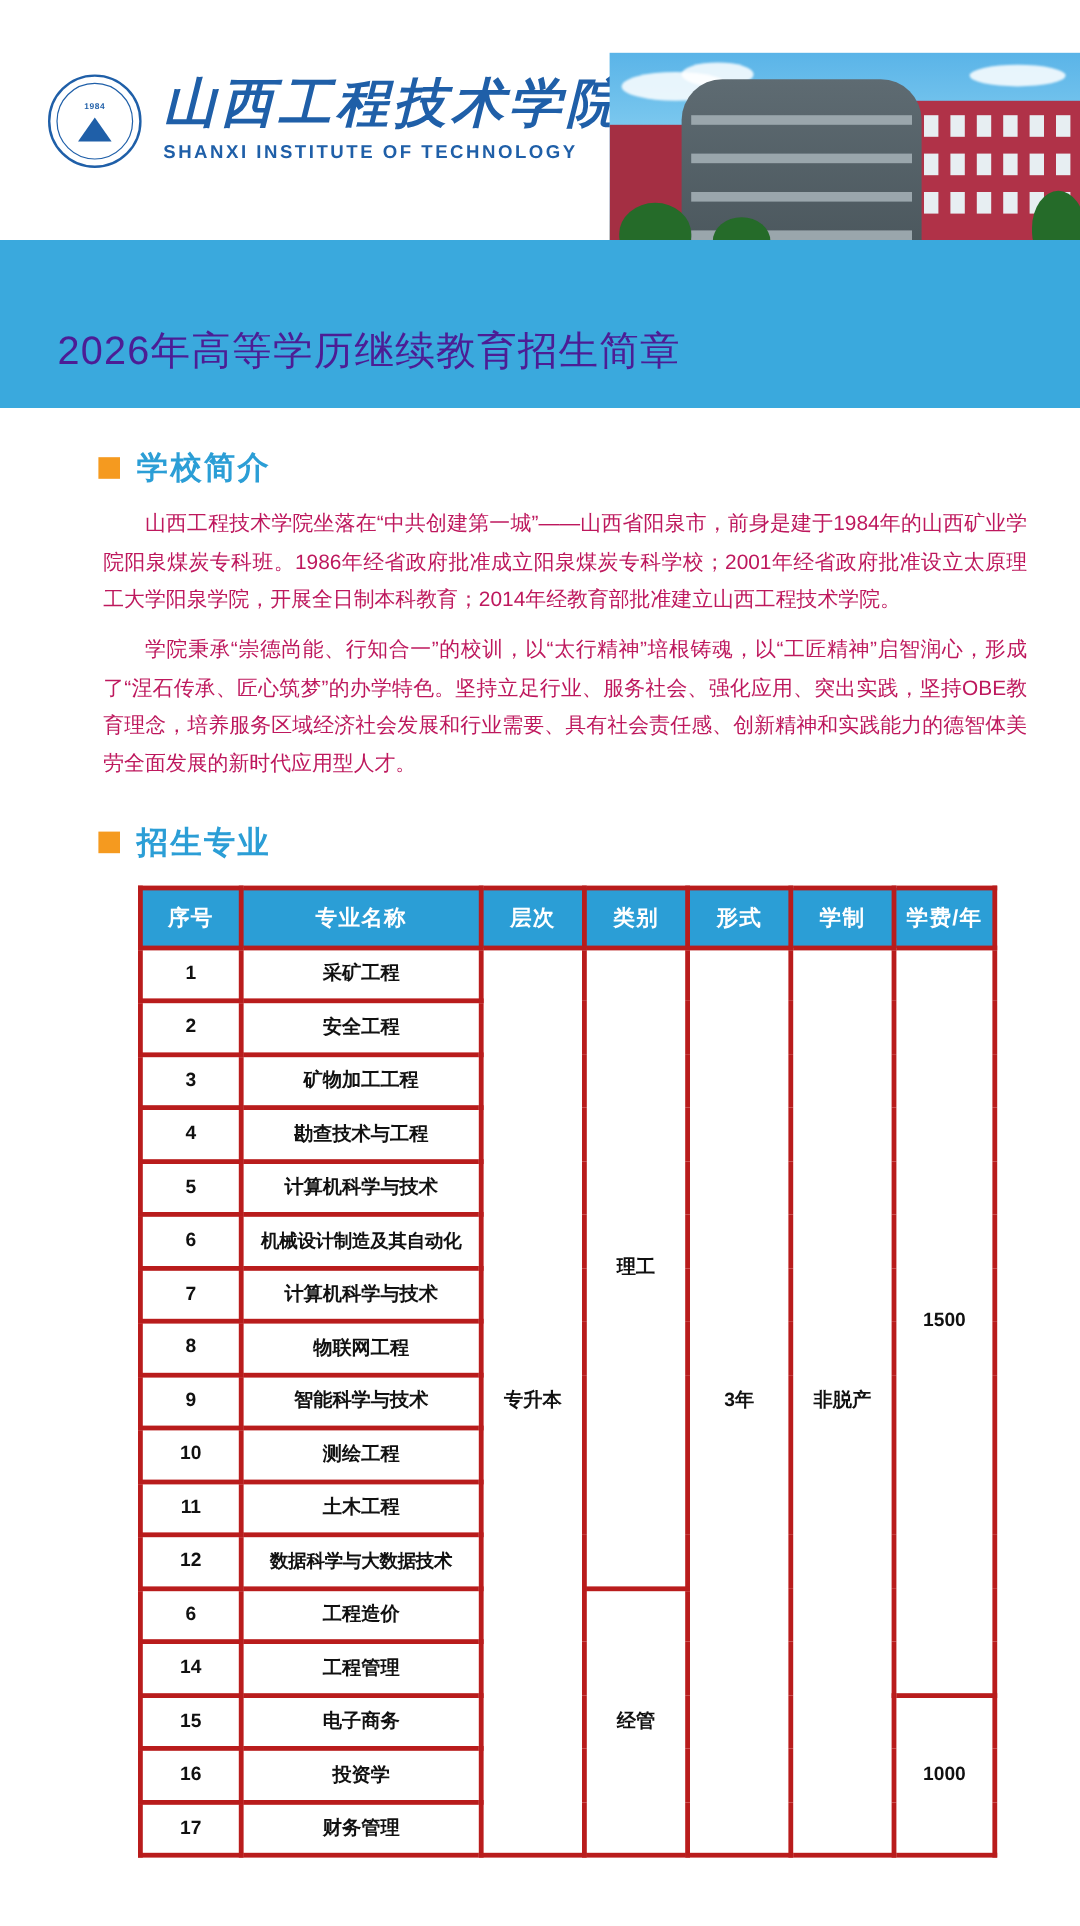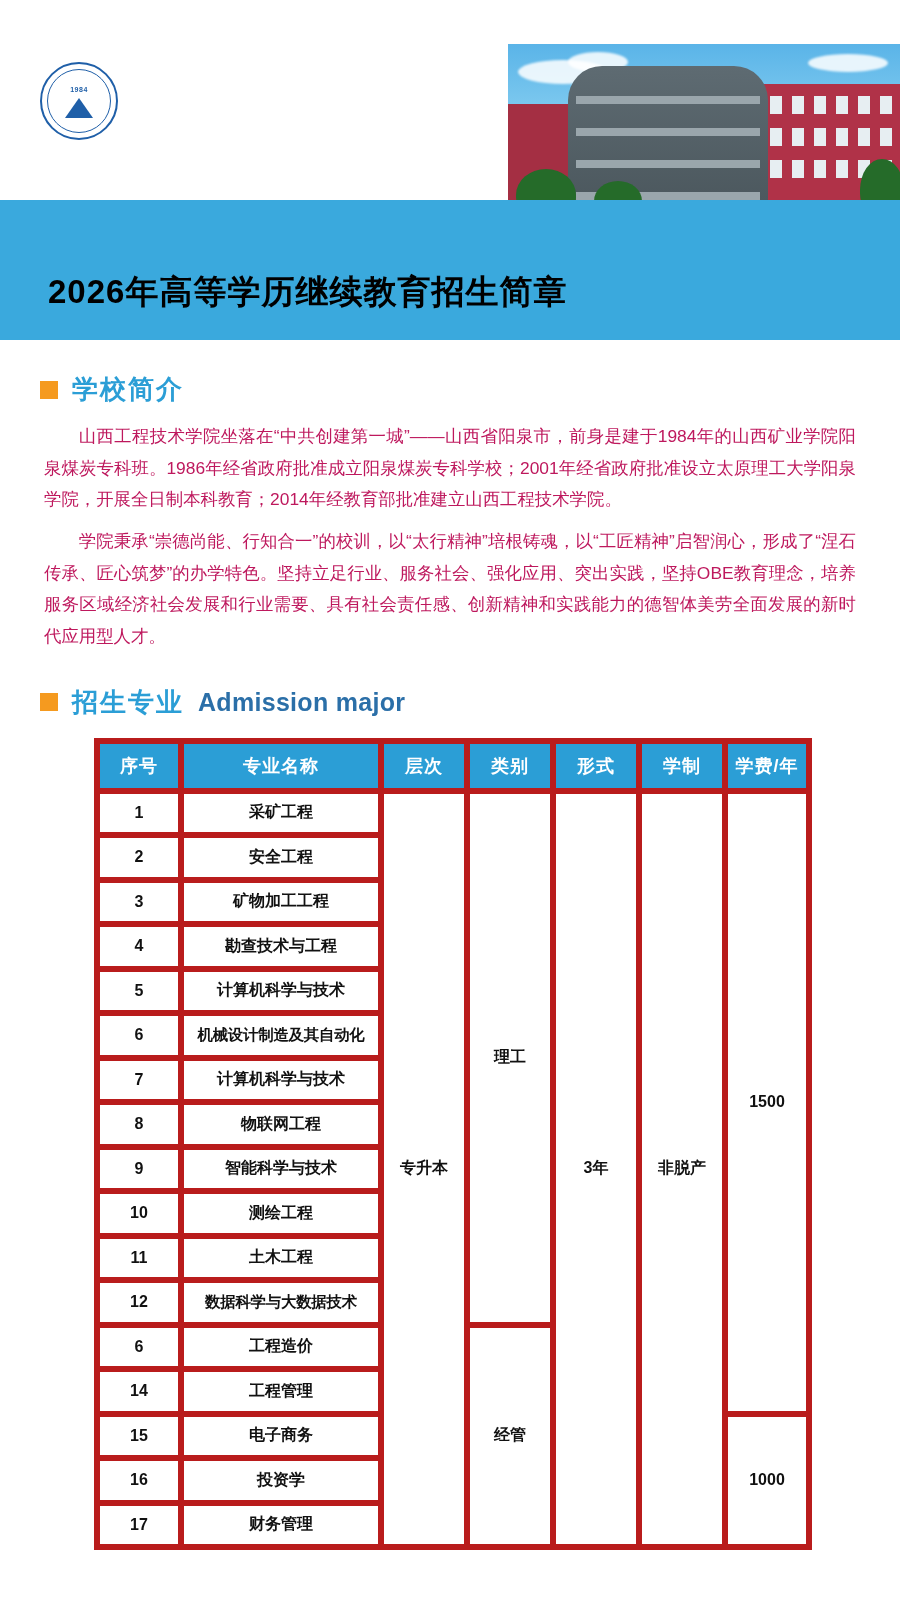--- a/index.html
+++ b/index.html
@@ -174,32 +174,33 @@
     top: 200px;
     width: 900px;
     height: 140px;
     background: #3aa9dd;
   }
   .banner-title {
     position: absolute;
     left: 48px;
     top: 70px;
     font-size: 33px;
-    font-weight: bold;
-    color: #000000;
+    font-weight: normal;
+    color: #4c1d95;
     letter-spacing: 1px;
     white-space: nowrap;
   }
 
   
   .content {
     position: absolute;
     top: 340px;
     left: 0;
     width: 900px;
+    padding-left: 42px;
   }
   .section-head {
     display: flex;
     align-items: center;
     padding-left: 40px;
     margin-top: 32px;
   }
   .bullet {
     width: 18px;
     height: 18px;
@@ -235,21 +236,21 @@
   .table-wrap {
     margin: 18px auto 0 auto;
     width: 712px;
   }
   table.majors {
     border-collapse: collapse;
     width: 712px;
     table-layout: fixed;
   }
   table.majors th, table.majors td {
-    border: 6px solid #b91c1c;
+    border: 4px solid #b91c1c;
     text-align: center;
     vertical-align: middle;
     font-size: 16px;
     color: #111;
   }
   table.majors thead th {
     background: #2b9ed6;
     color: #ffffff;
     font-weight: bold;
     font-size: 18px;
@@ -282,20 +283,24 @@
 <body>
 
 <div class="header">
 
   <div class="logo-area">
     <div class="crest">
       <div class="crest-inner">
         <div class="crest-year">1984</div>
         <div class="crest-mountain"></div>
       </div>
+    </div>
+    <div class="wordmark">
+      <div class="wordmark-cn">山西工程技术学院</div>
+      <div class="wordmark-en">SHANXI INSTITUTE OF TECHNOLOGY</div>
     </div>
   </div>
 
   <div class="photo">
     <div class="sky-cloud c1"></div>
     <div class="sky-cloud c2"></div>
     <div class="sky-cloud c3"></div>
     <div class="bldg-left"></div>
     <div class="bldg-right">
       <div class="win" style="left:12px;top:12px"></div>
@@ -342,21 +347,20 @@
     <span class="bullet"></span>
     <span class="sec-cn">学校简介</span>
   </div>
 
   <p class="para first">山西工程技术学院坐落在“中共创建第一城”——山西省阳泉市，前身是建于1984年的山西矿业学院阳泉煤炭专科班。1986年经省政府批准成立阳泉煤炭专科学校；2001年经省政府批准设立太原理工大学阳泉学院，开展全日制本科教育；2014年经教育部批准建立山西工程技术学院。</p>
   <p class="para">学院秉承“崇德尚能、行知合一”的校训，以“太行精神”培根铸魂，以“工匠精神”启智润心，形成了“涅石传承、匠心筑梦”的办学特色。坚持立足行业、服务社会、强化应用、突出实践，坚持OBE教育理念，培养服务区域经济社会发展和行业需要、具有社会责任感、创新精神和实践能力的德智体美劳全面发展的新时代应用型人才。</p>
 
   <div class="section-head">
     <span class="bullet"></span>
     <span class="sec-cn">招生专业</span>
-    <span class="sec-en">Admission major</span>
   </div>
 
   <div class="table-wrap">
     <table class="majors">
       <colgroup>
         <col class="c-num">
           <col class="c-name">
           <col class="c-level">
         <col class="c-cat">
           <col class="c-form">

